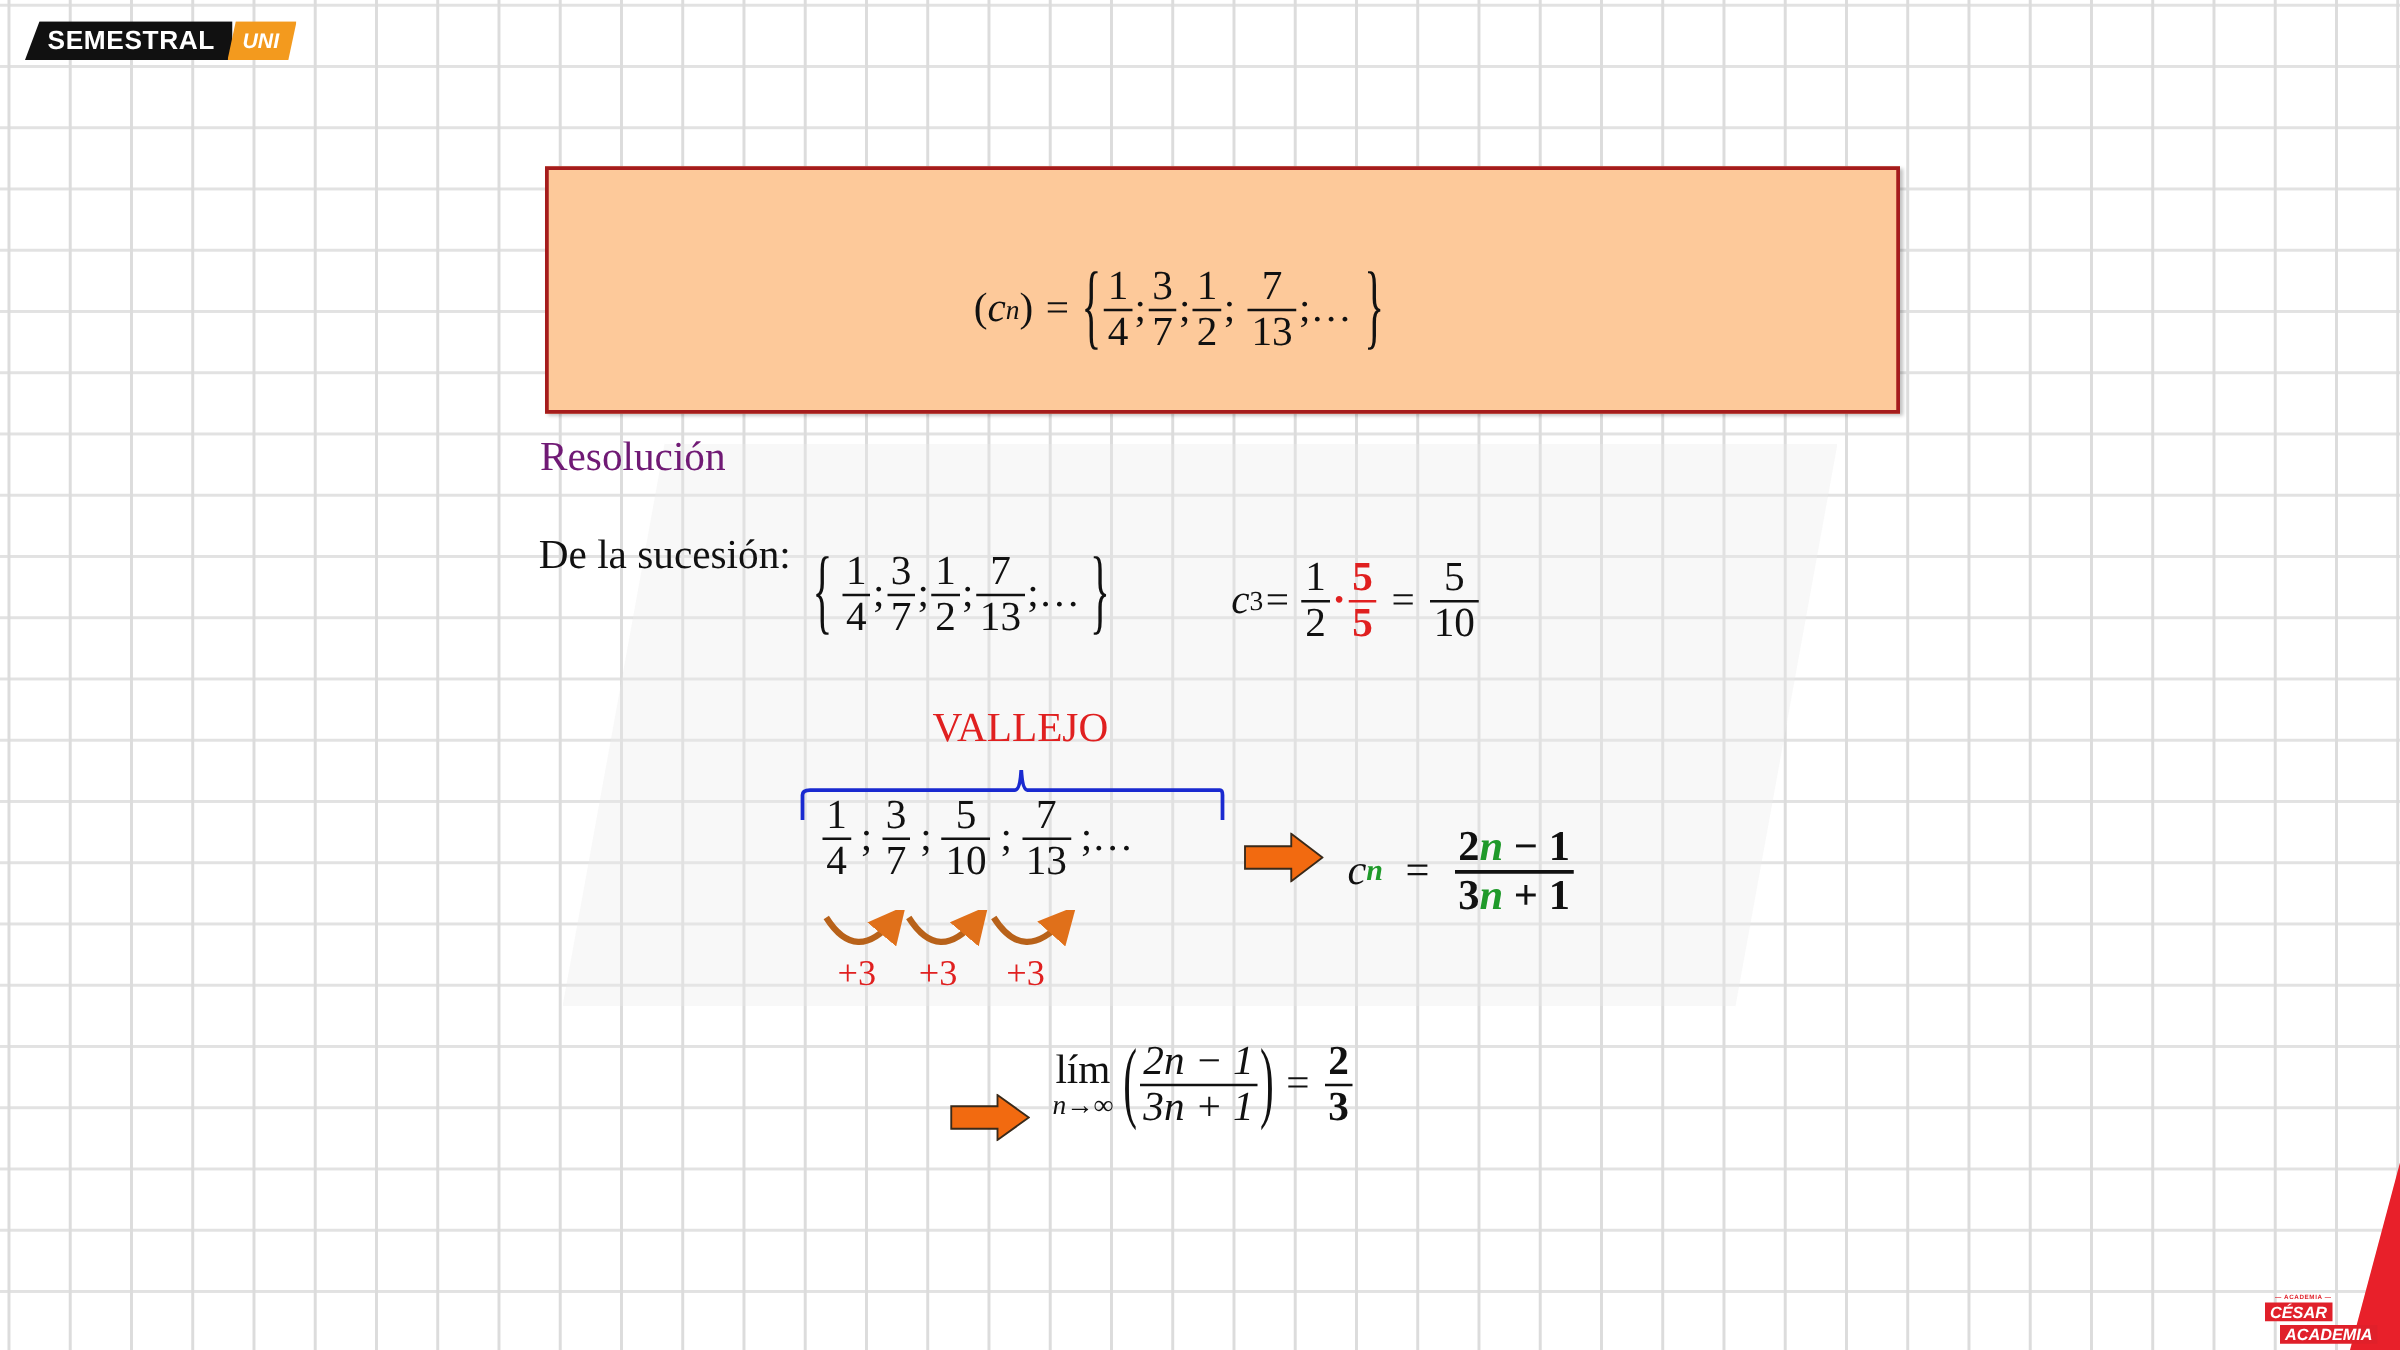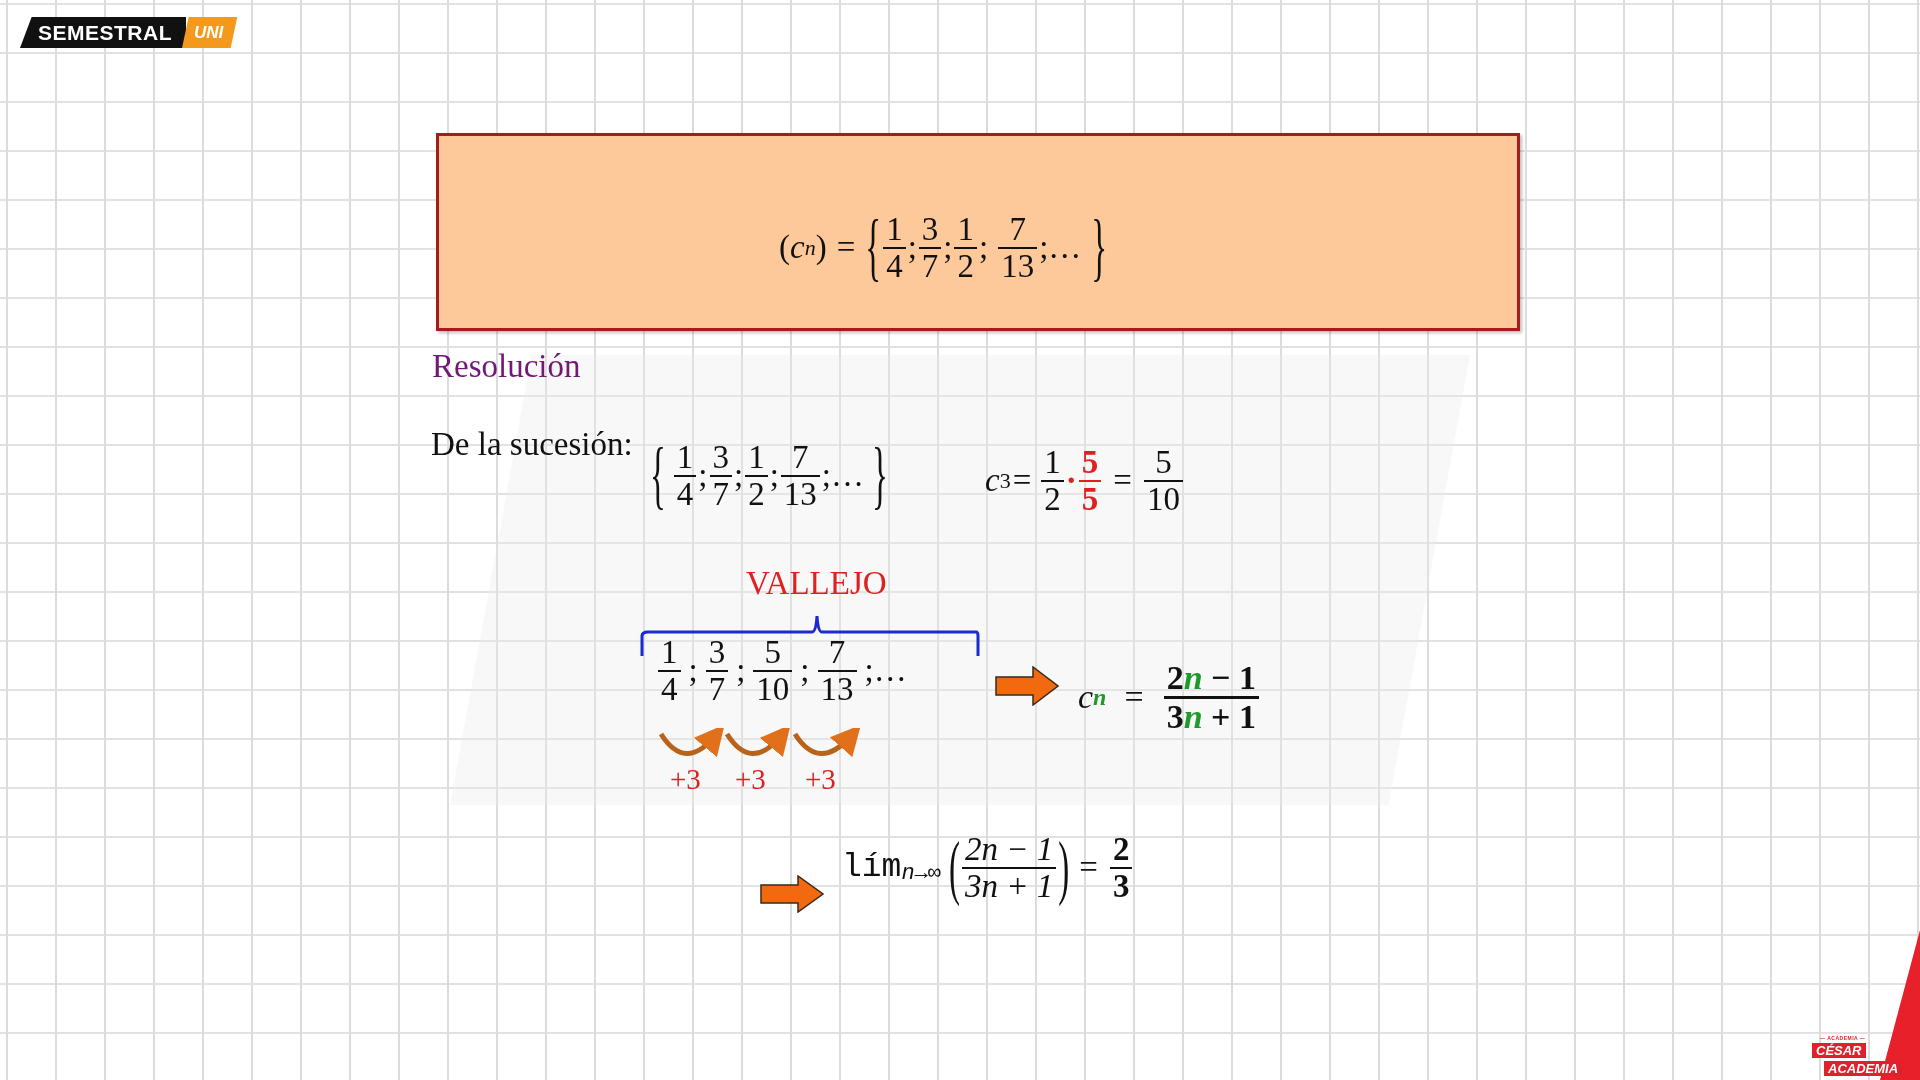--- a/index.html
+++ b/index.html
@@ -60,21 +60,21 @@
   .impares { position:absolute; left:746px; top:565px; font-size:33px; color:#e02020; }
   .bluebrace { position:absolute; left:640px; top:612px; width:340px; height:45px; }
   .seq3 { position:absolute; left:650px; top:635px; font-size:33px; display:flex; align-items:center; white-space:nowrap; }
   .seq3 .frac { margin:0 8px; }
   .arcs { position:absolute; left:655px; top:728px; width:220px; height:40px; }
   .plus { position:absolute; top:763px; font-size:29px; color:#e02020; }
   .arrow { position:absolute; }
   .cn { position:absolute; left:1078px; top:660px; font-size:34px; display:flex; align-items:center; white-space:nowrap; }
   .cn .frac .n, .cn .frac .d { font-weight:bold; }
   .lim { position:absolute; left:842px; top:832px; font-size:33px; display:flex; align-items:center; white-space:nowrap; }
-  .lim .limop { display:inline-flex; flex-direction:row; align-items:flex-end; margin-right:8px;font-family:Liberation Mono, monospace; }
+  .lim .limop { display:inline-flex; flex-direction:column; align-items:center; margin-right:8px; }
   .lim .limop .under { font-size:22px; font-style:italic; margin-top:-4px; }
   .paren { display:inline-block; transform:scaleY(2.2); font-weight:normal; }
   .cv-logo { position:absolute; left:1812px; top:1035px; }
   .cv-logo .l1, .cv-logo .l2 {
     background:#e0202a; color:#fff; font-family:"Liberation Sans",sans-serif;
     font-weight:bold; font-style:italic; font-size:13px; padding:0 4px; line-height:15px;
   }
   .cv-logo .l2 { margin-left:12px; display:inline-block; }
   .cv-logo .tiny { font-size:5px; color:#e0202a; font-family:"Liberation Sans",sans-serif; font-weight:bold; letter-spacing:0.5px; margin-left:8px; }
   .red-tri { position:absolute; left:1880px; top:930px; width:40px; height:150px;

